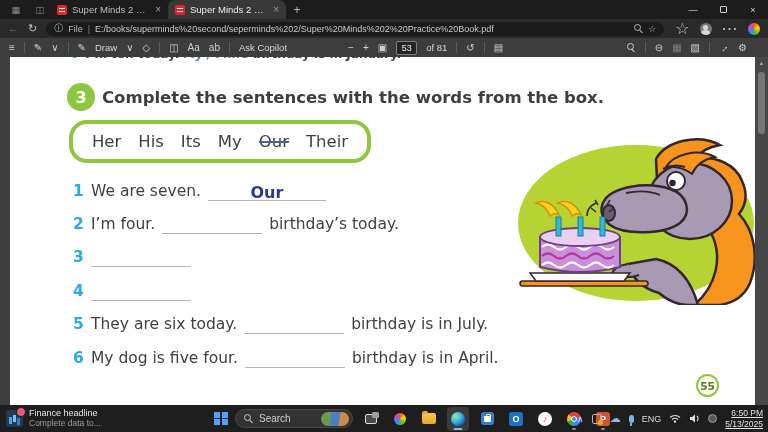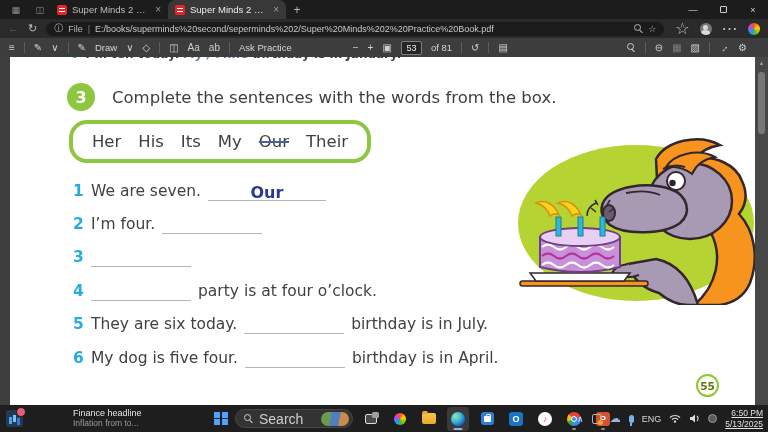--- a/index.html
+++ b/index.html
@@ -54,49 +54,49 @@
   .page { position:absolute; left:10px; top:0; width:745px; height:348px; background:#fff; overflow:hidden; font-family:"DejaVu Sans", sans-serif; color:#414042; }
   .scrollbar { position:absolute; right:0; top:0; width:13px; height:348px; background:#474747; }
   .scroll-arrow { position:absolute; top:3px; left:0; right:0; text-align:center; font-size:6px; color:#9f9f9f; }
   .scroll-thumb { position:absolute; top:15px; left:3px; width:7px; height:62px; background:#767676; border-radius:3px; }
 
   .clipped-line { position:absolute; top:-10px; left:60px; font-size:12px; font-weight:600; white-space:nowrap; color:#414042; }
   .clip-num { color:#29abe2; font-weight:bold; margin-right:7px; }
   .clip-choice { font-style:italic; color:#5b7ca3; }
 
   .ex-circle { position:absolute; left:57px; top:26px; width:28px; height:28px; border-radius:50%; background:#8dc63f; color:#fff; font-weight:bold; font-size:16px; display:flex; align-items:center; justify-content:center; }
-  .ex-title { position:absolute; left:102px; top:31px; font-size:16.5px; font-weight:normal; color:#3e3e40; }
+  .ex-title { position:absolute; left:92px; top:31px; font-size:16.5px; font-weight:bold; color:#3e3e40; }
 
   .word-box { position:absolute; left:59px; top:63px; width:302px; height:43px; border:4px solid #8dc63f; border-radius:18px; display:flex; align-items:center; justify-content:center; gap:17px; font-size:16.5px; color:#414042; background:#fff; }
   .struck { text-decoration:line-through; text-decoration-color:#48639c; text-decoration-thickness:2px; }
 
   .sentences { position:absolute; left:63px; top:117px; font-size:15.5px; color:#414042; }
   .srow { height:33.4px; display:flex; align-items:center; gap:7px; white-space:nowrap; }
   .snum { color:#29abe2; font-weight:bold; width:11px; }
   .blank { display:inline-flex; justify-content:center; align-items:center; width:100px; height:20px; border-bottom:1.6px solid #b5b5b5; }
   .blank.wide { width:118px; }
   .ans { color:#2b3990; font-weight:bold; font-size:16px; position:relative; top:2px; }
 
   .illustration { position:absolute; left:498px; top:80px; }
   .badge { position:absolute; left:686px; top:317px; width:23px; height:23px; border-radius:50%; border:2.5px solid #8dc63f; color:#55761f; background:#fffdf0; font-size:10.5px; font-weight:bold; display:flex; align-items:center; justify-content:center; }
 
   
   .taskbar { position:absolute; bottom:0; left:0; right:0; height:27px; background:#1e1e1e; color:#d8d8d8; }
   .widget { position:absolute; left:6px; top:3px; display:flex; gap:6px; align-items:center; }
   .widget-icon { width:17px; height:17px; border-radius:3px; background:#233a52; position:relative; }
   .widget-icon::before { content:""; position:absolute; left:3px; bottom:3px; width:3px; height:7px; background:#4ba3e8; box-shadow:4px -2px 0 #7cc1f2, 8px 1px 0 #2f7fd6; }
   .widget-icon::after { content:""; position:absolute; right:-3px; top:-3px; width:8px; height:8px; border-radius:50%; background:#e85c7a; border:1px solid #1e1e1e; }
-  .widget-texts { display:flex; flex-direction:column; justify-content:center;margin-left:44px; }
+  .widget-texts { display:flex; flex-direction:column; justify-content:center; }
   .wt1 { font-size:9px; color:#e6e6e6; line-height:10px; }
   .wt2 { font-size:8.5px; color:#9b9b9b; line-height:10px; }
 
   .tb-center { position:absolute; left:214px; top:0; height:27px; display:flex; align-items:center; gap:7px; }
   .start { width:14px; height:14px; display:grid; grid-template-columns:6px 6px; grid-template-rows:6px 6px; gap:1.5px; }
   .start i { background:#4da3ff; }
-  .search-pill { width:118px; height:19px; border-radius:10px; background:#333; border:1px solid #474747; display:flex; align-items:center; gap:6px; padding:0 3px 0 8px; font-size:14px; color:#cfcfcf; }
+  .search-pill { width:118px; height:19px; border-radius:10px; background:#333; border:1px solid #474747; display:flex; align-items:center; gap:6px; padding:0 3px 0 8px; font-size:10px; color:#cfcfcf; }
   .pill-img { margin-left:auto; width:28px; height:14px; border-radius:7px; background:linear-gradient(100deg,#6b9c4e 0 35%,#4f7fc2 35% 65%,#c98a4a 65%); }
   .ticon { position:relative; width:22px; height:24px; display:flex; align-items:center; justify-content:center; border-radius:4px; }
   .ticon.active { background:#3a3a3a; }
   .abar { position:absolute; bottom:1px; left:50%; transform:translateX(-50%); width:9px; height:2px; border-radius:1px; background:#8fb4e8; }
   .rdot { position:absolute; bottom:1px; left:50%; transform:translateX(-50%); width:4px; height:2px; border-radius:1px; background:#8a8a8a; }
   .taskview { width:12px; height:10px; border:1.3px solid #dcdcdc; border-radius:2px; background:#4a4a4a; position:relative; }
   .taskview::after { content:""; position:absolute; right:-3px; top:-3px; width:7px; height:6px; border-radius:1.5px; background:#9f9f9f; }
   .folder { width:14px; height:11px; background:linear-gradient(#f8c64a,#e8a92d); border-radius:2px; position:relative; }
   .folder::before { content:""; position:absolute; top:-2px; left:0; width:6px; height:3px; background:#e8a92d; border-radius:2px 2px 0 0; }
   .edge-ic { width:14px; height:14px; border-radius:50%; background:radial-gradient(circle at 32% 30%, #9ee8a5, #35b6d9 42%, #1b66c9 72%, #123f8c); }
@@ -175,21 +175,21 @@
     <span class="divider"></span>
     <span class="glyph">✎</span>
     <span class="label">Draw</span>
     <span class="glyph sm">∨</span>
     <span class="glyph">◇</span>
     <span class="divider"></span>
     <span class="glyph">◫</span>
     <span class="glyph">Aa</span>
     <span class="glyph">ab</span>
     <span class="divider"></span>
-    <span class="label">Ask Practice</span>
+    <span class="label">Ask Copilot</span>
     <div class="zoomgrp">
       <span class="glyph">−</span>
       <span class="glyph">+</span>
       <span class="glyph">▣</span>
       <span class="page-box">53</span>
       <span class="label">of 81</span>
       <span class="divider"></span>
       <span class="glyph">↺</span>
       <span class="divider"></span>
       <span class="glyph">▤</span>
@@ -234,33 +234,33 @@
           <span class="blank wide">
               <span class="ans">Our</span>
             </span>
         </div>
         <div class="srow">
           <span class="snum">2</span>
           <span>I’m four.</span>
           <span class="blank">
               <span class="ans"></span>
             </span>
+          <span>birthday’s today.</span>
         </div>
         <div class="srow">
           <span class="snum">3</span>
           <span class="blank">
               <span class="ans"></span>
             </span>
         </div>
         <div class="srow">
           <span class="snum">4</span>
           <span class="blank">
               <span class="ans"></span>
             </span>
-          <span>party is at four o’clock.</span>
         </div>
         <div class="srow">
           <span class="snum">5</span>
           <span>They are six today.</span>
           <span class="blank">
               <span class="ans"></span>
             </span>
           <span>birthday is in July.</span>
         </div>
         <div class="srow">
@@ -315,21 +315,21 @@
       <div class="scroll-arrow">▲</div>
       <div class="scroll-thumb"></div>
     </div>
   </div>
 
   <div class="taskbar">
     <div class="widget">
       <span class="widget-icon"></span>
       <span class="widget-texts">
         <span class="wt1">Finance headline</span>
-        <span class="wt2">Inflation from to...</span>
+        <span class="wt2">Complete data to...</span>
       </span>
     </div>
 
     <div class="tb-center">
       <span class="start">
           <i></i>
           <i></i>
           <i></i>
           <i></i>
         </span>

